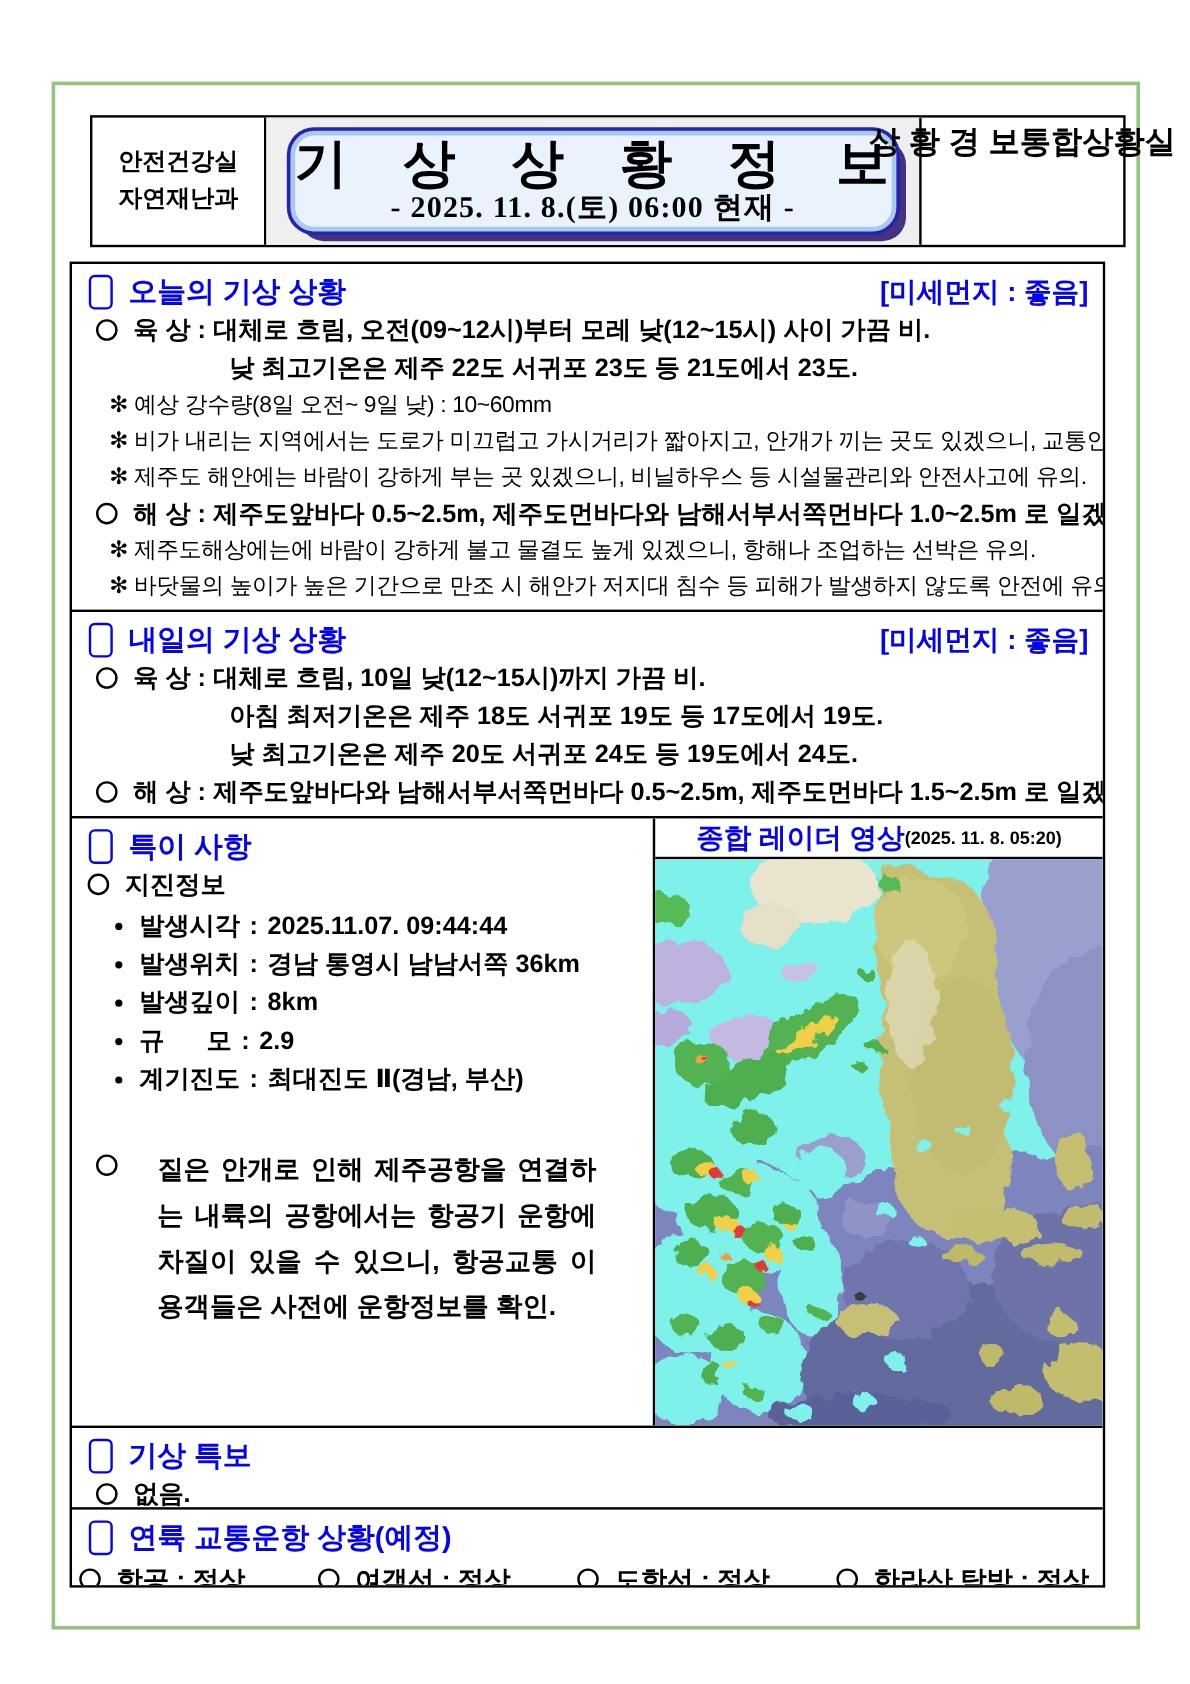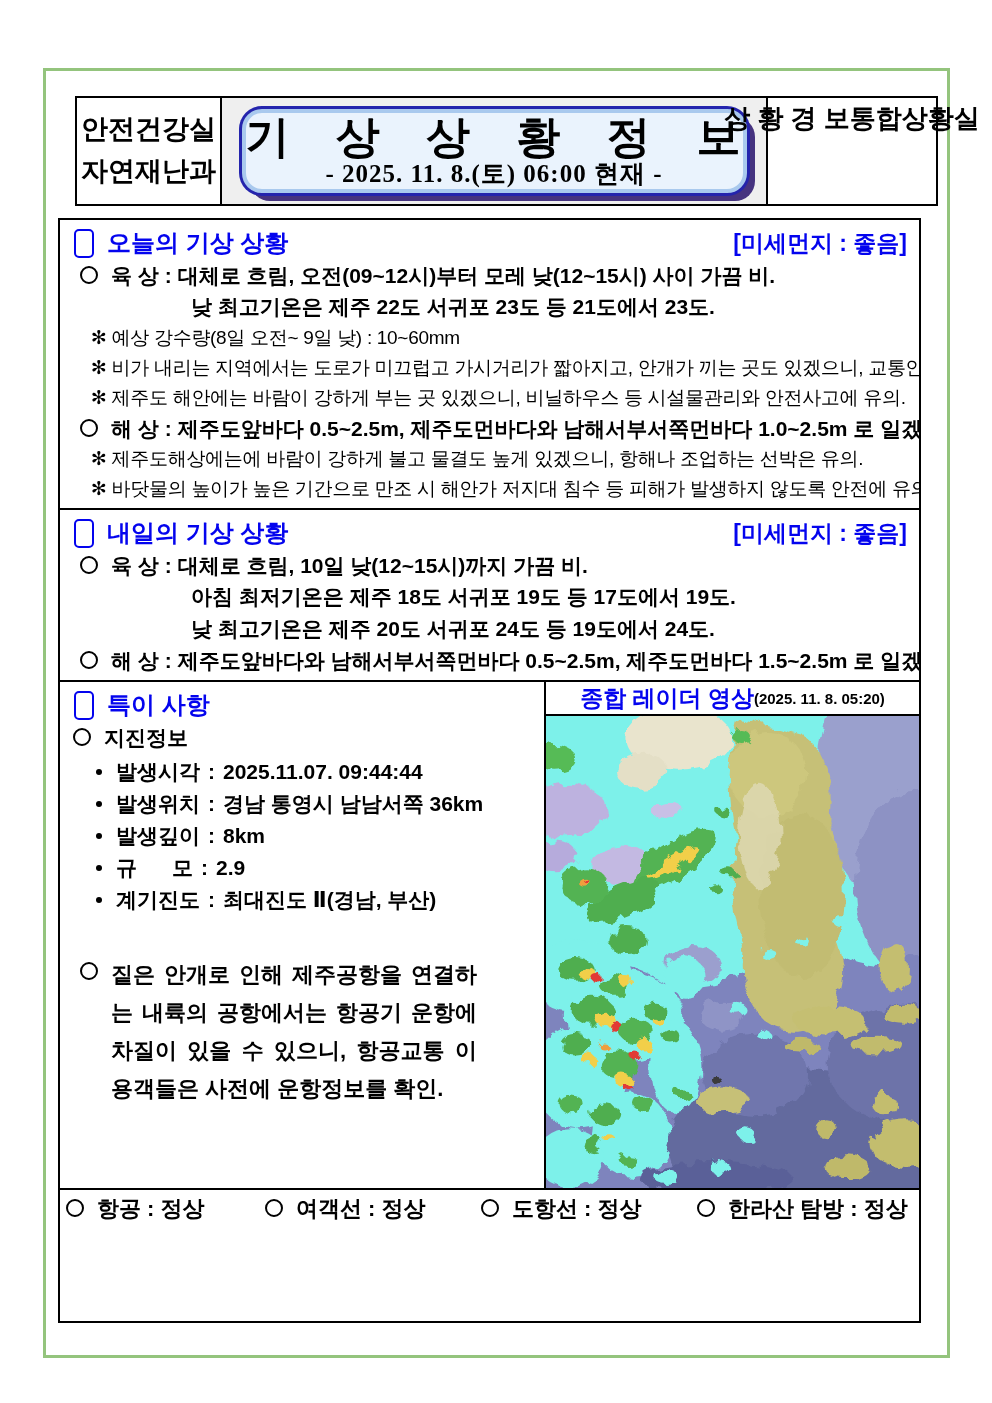--- a/index.html
+++ b/index.html
@@ -6,21 +6,21 @@
   body{
     width:992px;height:1403px;background:#ffffff;position:relative;
     font-family:"Liberation Sans","DejaVu Sans",sans-serif;color:#000;
   }
   .frame{position:absolute;left:43px;top:68px;width:901px;height:1284px;border:3px solid #94c47d;}
 
   
   .hdr{position:absolute;left:75px;top:96px;width:863px;height:110px;border:2px solid #000;
        display:flex;box-sizing:border-box;background:#fff;}
   .hdr-left{width:143px;border-right:2px solid #000;display:flex;flex-direction:column;
-       justify-content:center;align-items:center;font-size:27px;font-weight:bold;line-height:1.55;}
+       justify-content:center;align-items:center;font-size:20px;font-weight:bold;line-height:1.55;}
   .hdr-center{flex:1;background:#efefef;border-right:2px solid #000;display:flex;
        align-items:center;justify-content:center;}
   .title-box{width:505px;height:84px;background:#eaf3fd;border:4px solid #a9c9ee;border-radius:20px;
        box-shadow:0 0 0 3px #2424ad, 8px 8px 0 0 #46337f;text-align:center;box-sizing:border-box;
        display:flex;flex-direction:column;justify-content:center;}
   .title-main{font-size:44px;font-weight:bold;letter-spacing:17px;line-height:1.05;white-space:nowrap;overflow:hidden;}
   .title-sub{font-family:"Liberation Serif","DejaVu Serif",serif;font-size:25px;font-weight:bold;
        letter-spacing:1px;line-height:1.1;white-space:nowrap;overflow:hidden;}
   .hdr-right{width:168px;display:flex;flex-direction:row;justify-content:center;
        font-size:26px;font-weight:bold;line-height:1.6;box-sizing:border-box;white-space:pre;}
@@ -58,21 +58,21 @@
   .radar-img{flex:1;line-height:0;}
   .radar-img svg{width:100%;height:100%;display:block;}
 
   .qk-line{display:flex;padding-left:13px;font-size:21px;font-weight:bold;line-height:31px;white-space:nowrap;}
   .qk-items{margin-top:3px;}
   .qk-item{display:flex;padding-left:36px;font-size:21px;font-weight:bold;line-height:32px;white-space:nowrap;}
   .dot{flex:0 0 auto;width:6px;height:6px;background:#000;border-radius:50%;margin:13px 14px 0 0;}
   .qk-lbl{white-space:pre;}
   .qk-sep{margin:0 8px;}
 
-  .fog{display:flex;padding-left:20px;margin-top:40px;}
+  .fog{display:flex;padding-left:20px;margin-top:40px;gap:20px;}
   .fog-par{width:366px;font-size:22px;font-weight:bold;line-height:38px;text-align:justify;margin-left:0;}
 
   .traffic-row{position:relative;height:34px;margin-top:4px;}
   .tr-item{position:absolute;top:0;display:flex;font-size:22px;font-weight:bold;white-space:nowrap;line-height:30px;}
   .tr-item .crc{margin-top:5px;}
 </style>
 </head>
 <body>
 
 <div class="frame"></div>
@@ -299,22 +299,36 @@
             <ellipse cx="82" cy="312" rx="7" ry="5" fill="#e23b34"></ellipse>
             <ellipse cx="105" cy="342" rx="6" ry="4" fill="#e23b34"></ellipse>
             <ellipse cx="68" cy="332" rx="5" ry="3" fill="#ef9f3e"></ellipse>
             <ellipse cx="95" cy="372" rx="5" ry="3" fill="#e23b34"></ellipse>
           </g>
         </svg>
       </div>
     </div>
   </div>
 
+  <div class="sec sec4">
+    <div class="sec-head">
+      <span class="sq"></span>
+      <span>기상 특보</span>
+    </div>
+    <div class="o-line">
+      <span class="crc"></span>
+      <span>없음.</span>
+    </div>
+  </div>
 
   <div class="sec sec5">
+    <div class="sec-head">
+      <span class="sq"></span>
+      <span>연륙 교통운항 상황(예정)</span>
+    </div>
     <div class="traffic-row">
       <span class="tr-item" style="left:6px;">
         <span class="crc"></span>
         <span>항공 : 정상</span>
       </span>
       <span class="tr-item" style="left:205px;">
         <span class="crc"></span>
         <span>여객선 : 정상</span>
       </span>
       <span class="tr-item" style="left:421px;">

